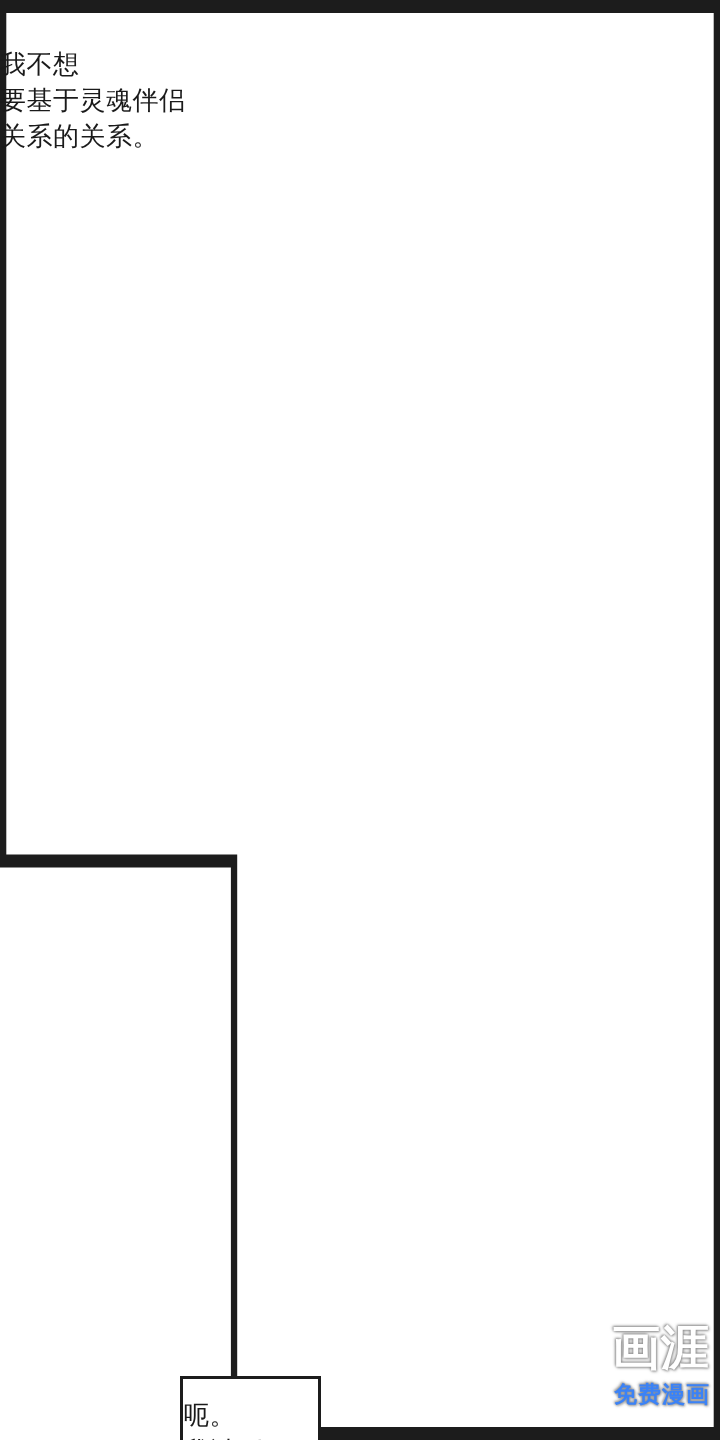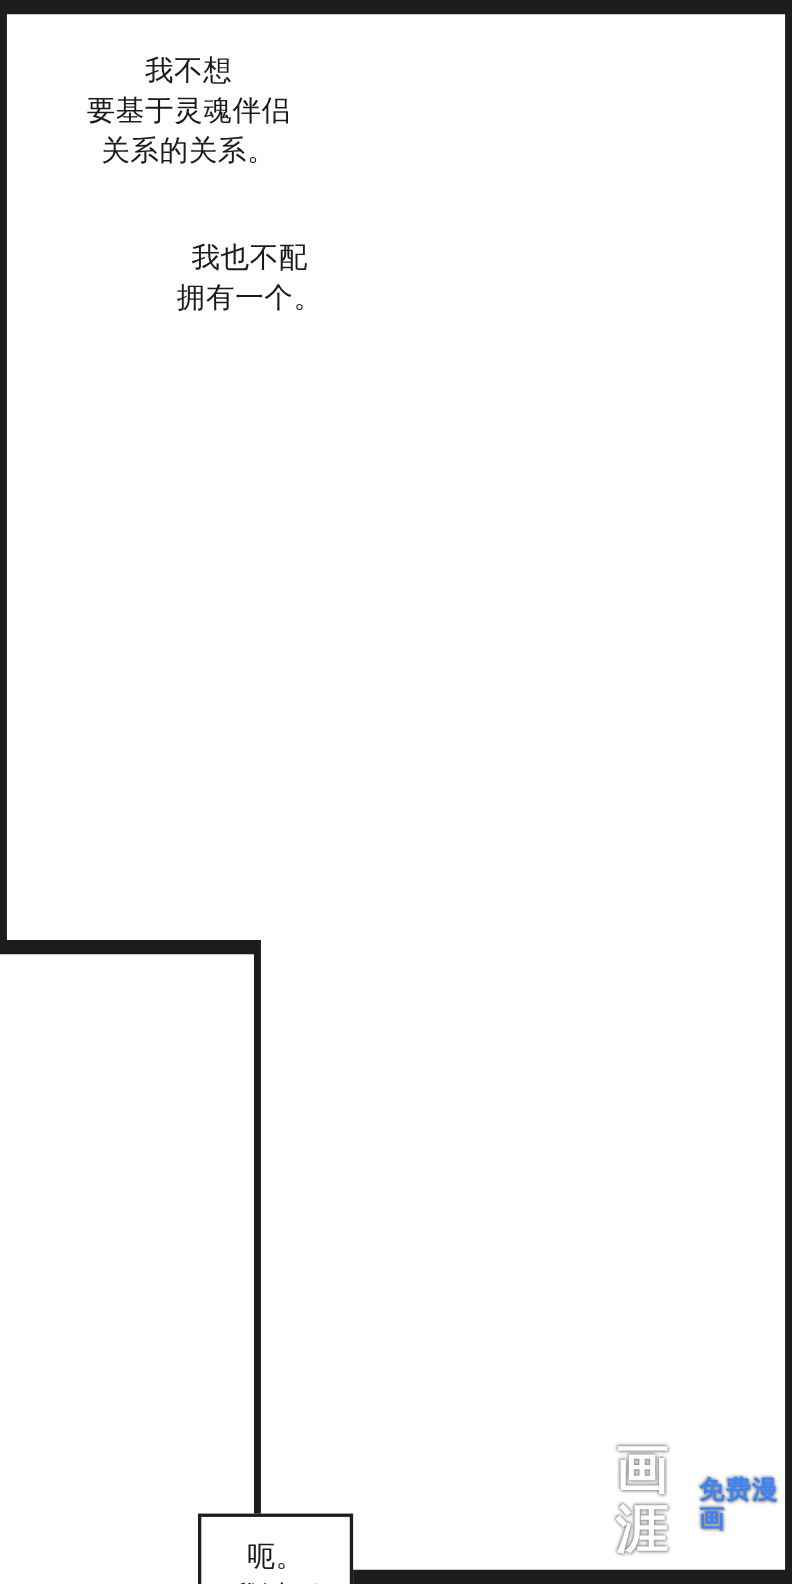--- a/index.html
+++ b/index.html
@@ -23,21 +23,20 @@
 
   
   .panel {
     position: absolute;
     box-sizing: border-box;
     background: #ffffff;
     border: 3px solid #1c1c1c;
   }
 
   .panel-text {
-    text-align: center;
     color: #1a1a1a;
     font-size: 26px;
     line-height: 36px;
     font-weight: 500;
     letter-spacing: 0.5px;
     white-space: pre-line;
     font-family: "Liberation Sans", "DejaVu Sans", sans-serif;
   }
 
   
@@ -113,22 +112,22 @@
   }
 
   
   #watermark {
     position: absolute;
     left: 560px;
     top: 1306px;
     width: 150px;
     height: 116px;
     display: flex;
-    flex-direction: row;
-    align-items: center;
+    flex-direction: column;
+    align-items: flex-end;
     justify-content: center;
     pointer-events: none;
   }
   #watermark .wm-logo {
     font-size: 48px;
     line-height: 54px;
     font-weight: 700;
     color: #ffffff;
     letter-spacing: 1px;
     text-shadow:
@@ -171,22 +170,20 @@
 
   <div id="panel-3">
     <div class="step-shape">
       <svg viewBox="0 0 343 332" preserveAspectRatio="none" aria-hidden="true">
         <path d="M 1.5 1.5 L 341.5 1.5 L 341.5 330.5 L 111.5 330.5 L 111.5 198.5 L 1.5 198.5 Z" fill="#ffffff" stroke="#1c1c1c" stroke-width="3" stroke-linejoin="miter"></path>
       </svg>
     </div>
     <div class="panel-text text-upper">我不想
 要基于灵魂伴侣
 关系的关系。</div>
-    <div class="panel-text text-lower">我也不配
-拥有一个。</div>
   </div>
 
   <div class="panel" id="panel-4">
     <div class="panel-text">呃。
 我讨厌</div>
   </div>
 
   <div id="watermark">
     <div class="wm-logo">画涯</div>
     <div class="wm-sub">免费漫画</div>

